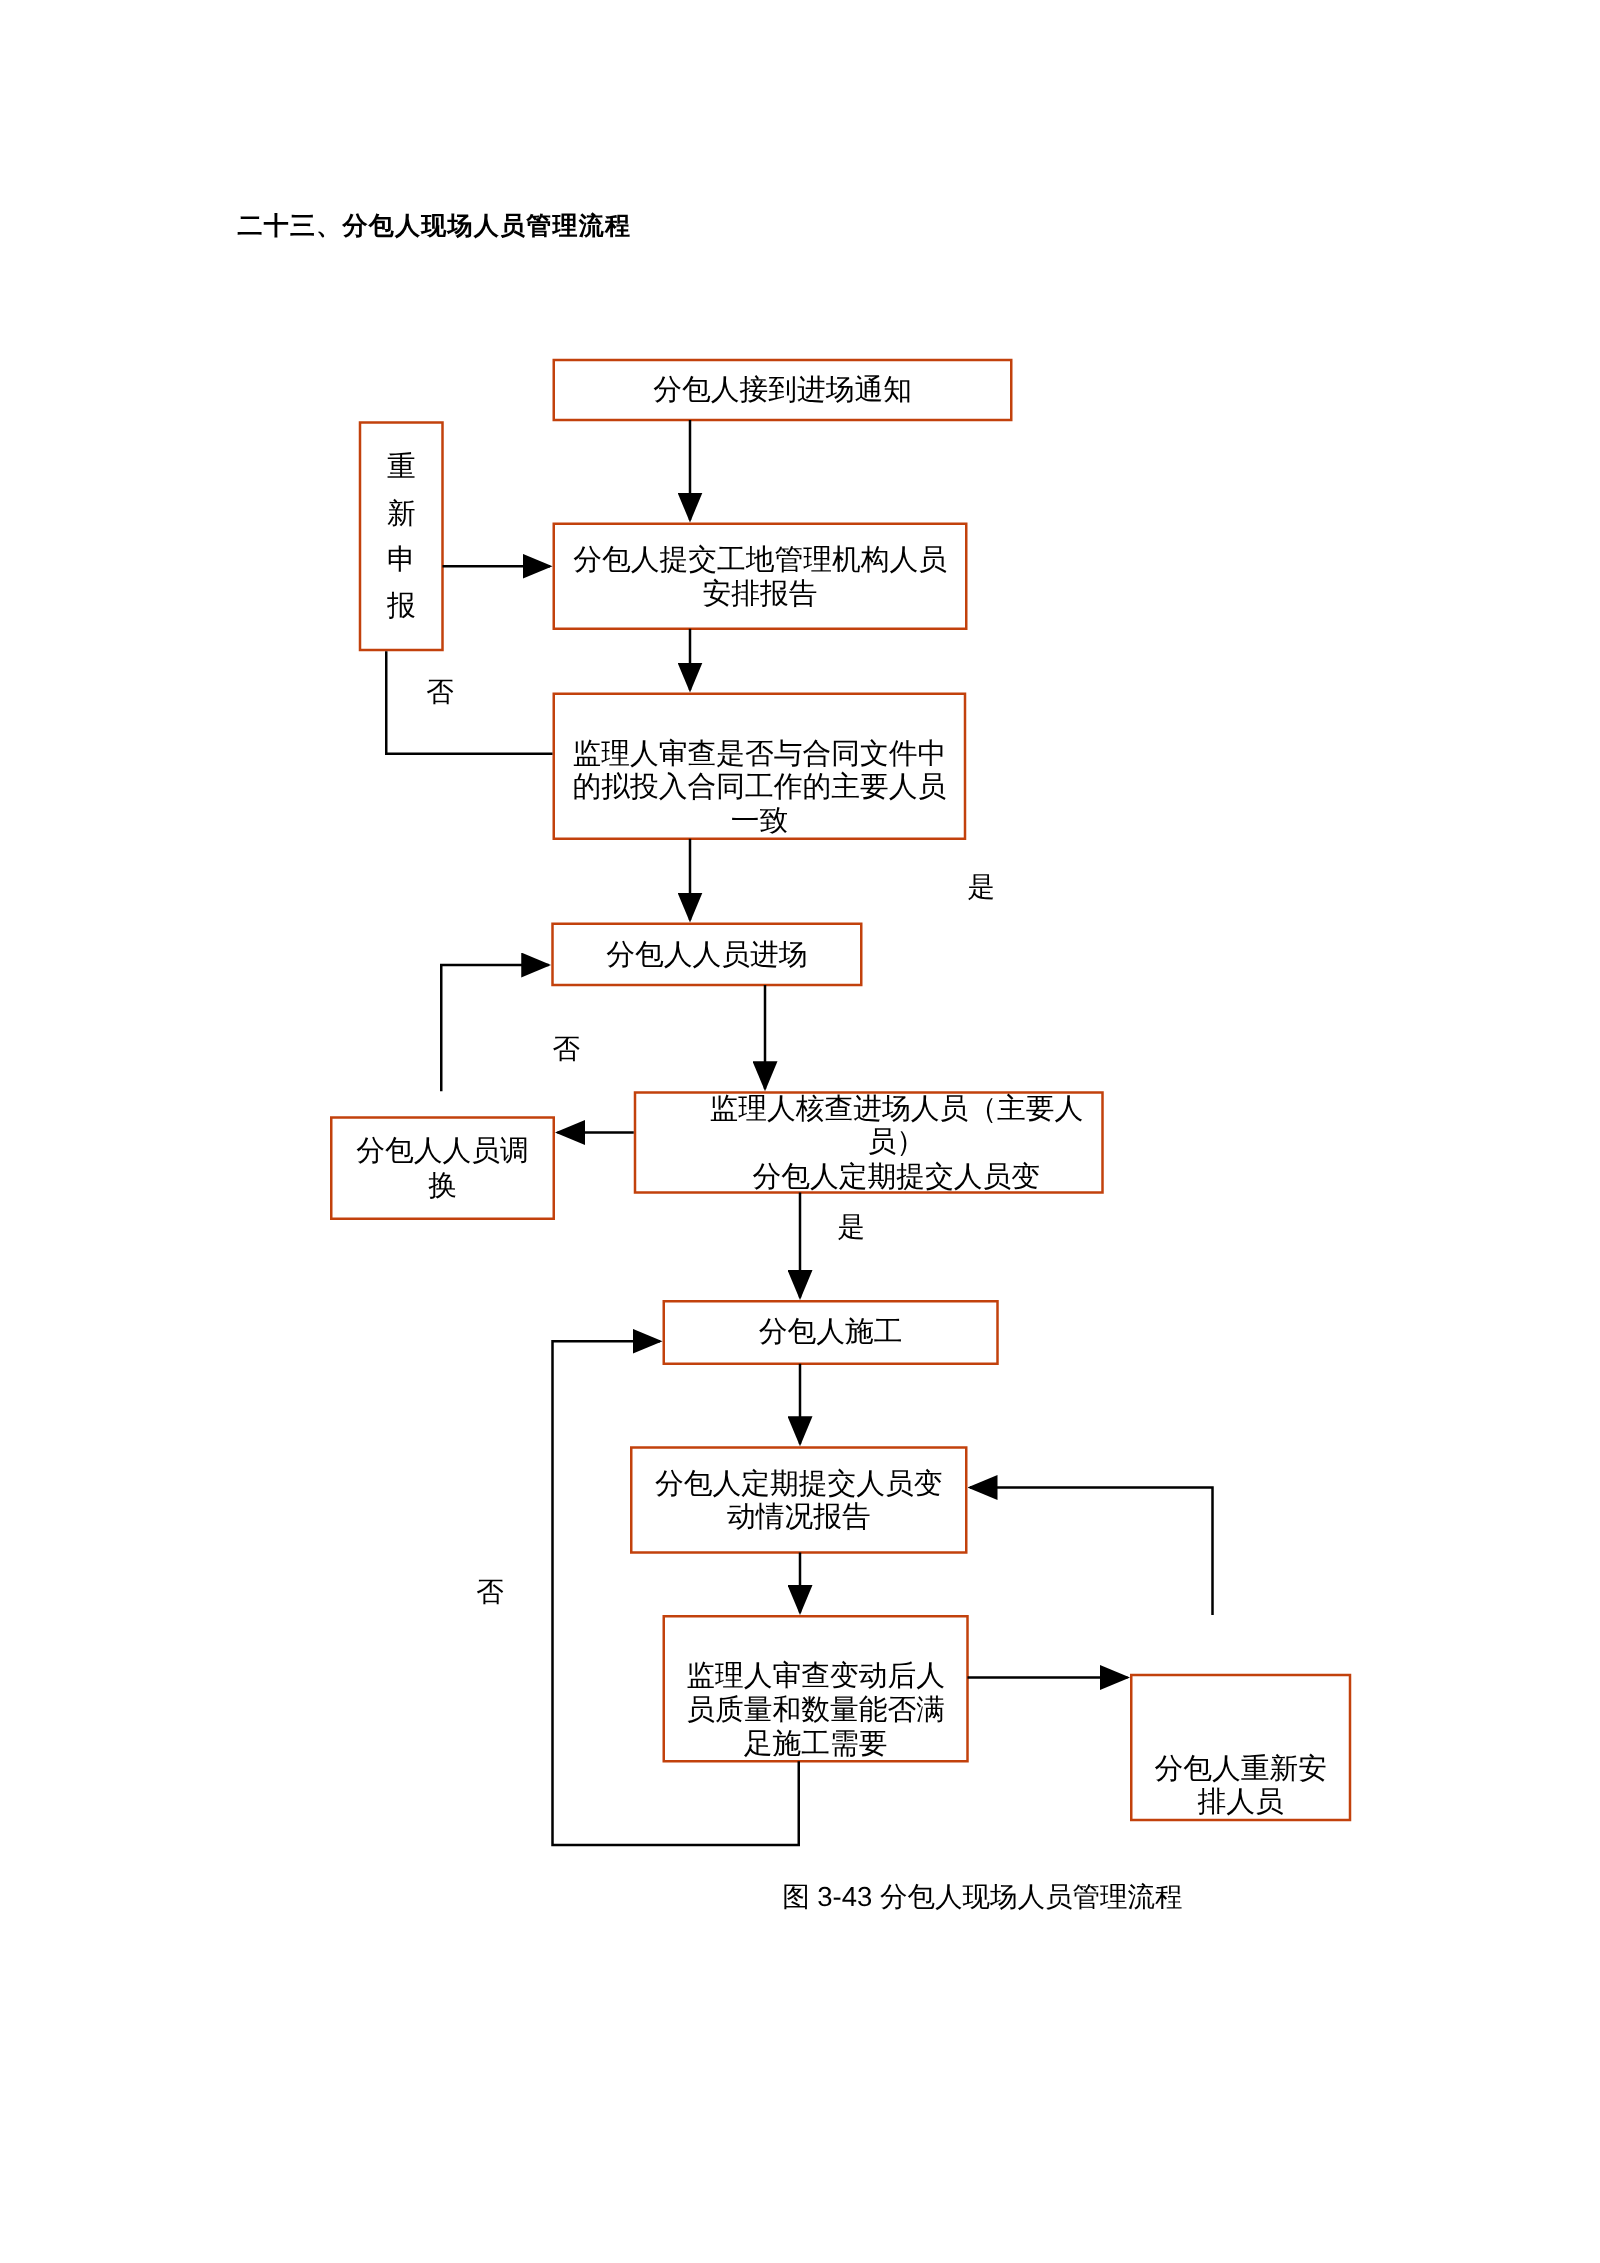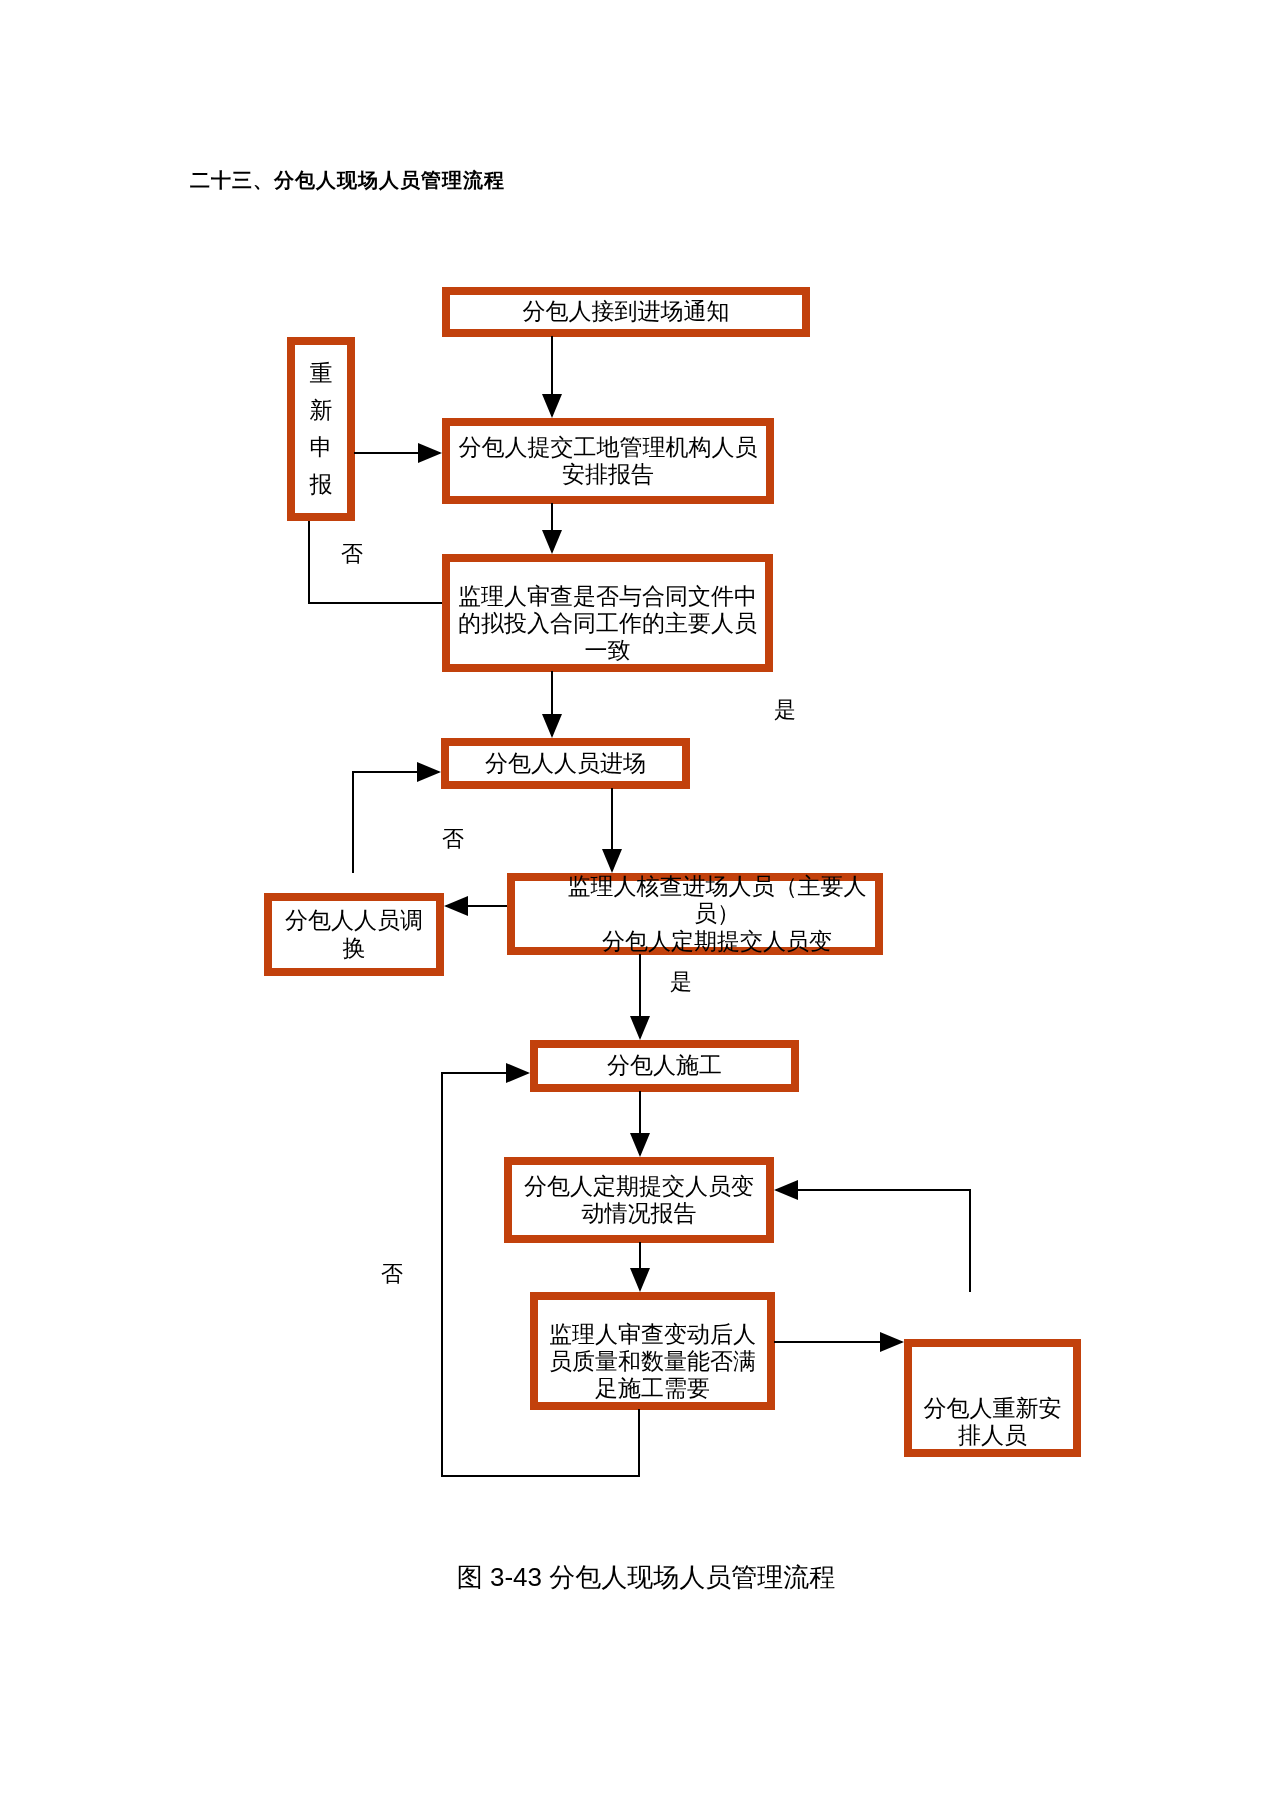--- a/index.html
+++ b/index.html
@@ -21,30 +21,30 @@
     left: 190px;
     top: 167px;
     font-size: 20px;
     font-weight: bold;
     letter-spacing: 1px;
     white-space: nowrap;
   }
   .caption {
     position: absolute;
     left: 346px;
-    top: 1560px;
+    top: 1503px;
     width: 600px;
-    text-align: center;
-    font-size: 26px;
+    text-align: right;
+    font-size: 22px;
     white-space: nowrap;
   }
   .box {
     position: absolute;
     box-sizing: border-box;
-    border: 8px solid #c2410c;
+    border: 2px solid #c2410c;
     background: #ffffff;
     font-size: 23px;
     line-height: 1.18;
     display: flex;
     flex-direction: column;
     align-items: center;
     justify-content: center;
     text-align: center;
     z-index: 1;
   }

